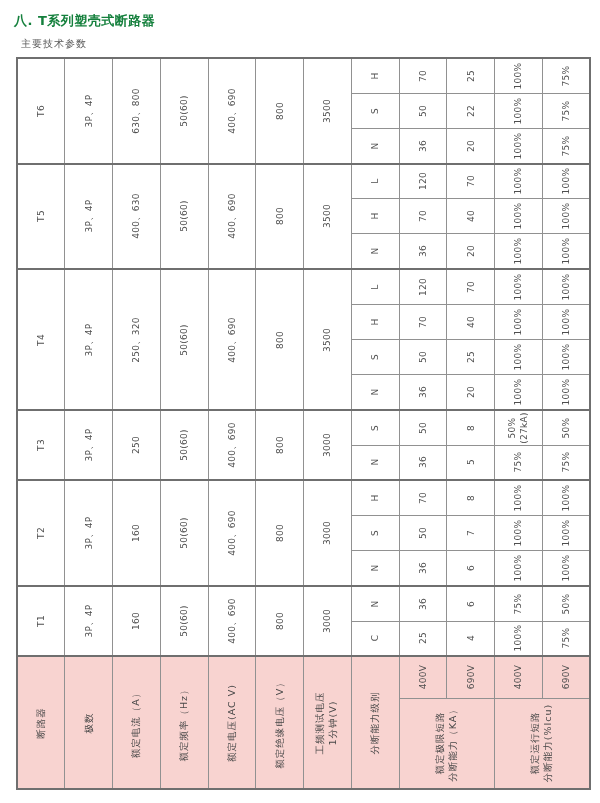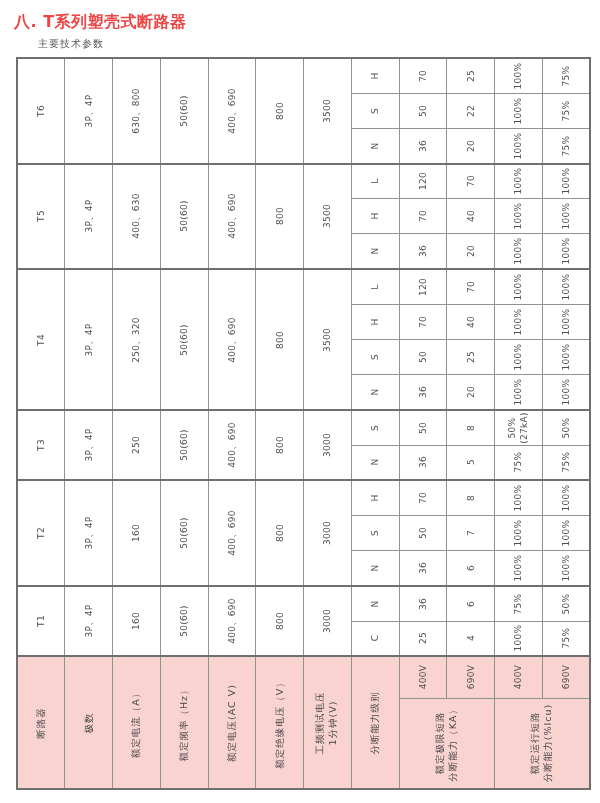--- a/index.html
+++ b/index.html
@@ -8,28 +8,28 @@
     width: 600px;
     height: 803px;
     background: #ffffff;
     font-family: "DejaVu Sans", sans-serif;
     overflow: hidden;
   }
   .title {
     position: absolute;
     left: 14px;
     top: 12px;
-    font-size: 16px;
+    font-size: 13px;
     font-weight: bold;
-    color: #ef4444;
+    color: #15803d;
     letter-spacing: 0.5px;
   }
   .subtitle {
     position: absolute;
-    left: 38px;
+    left: 21px;
     top: 37px;
     font-size: 10px;
     color: #595959;
     letter-spacing: 1px;
   }
   table.spec {
     position: absolute;
     left: 16px;
     top: 57px;
     border-collapse: collapse;

